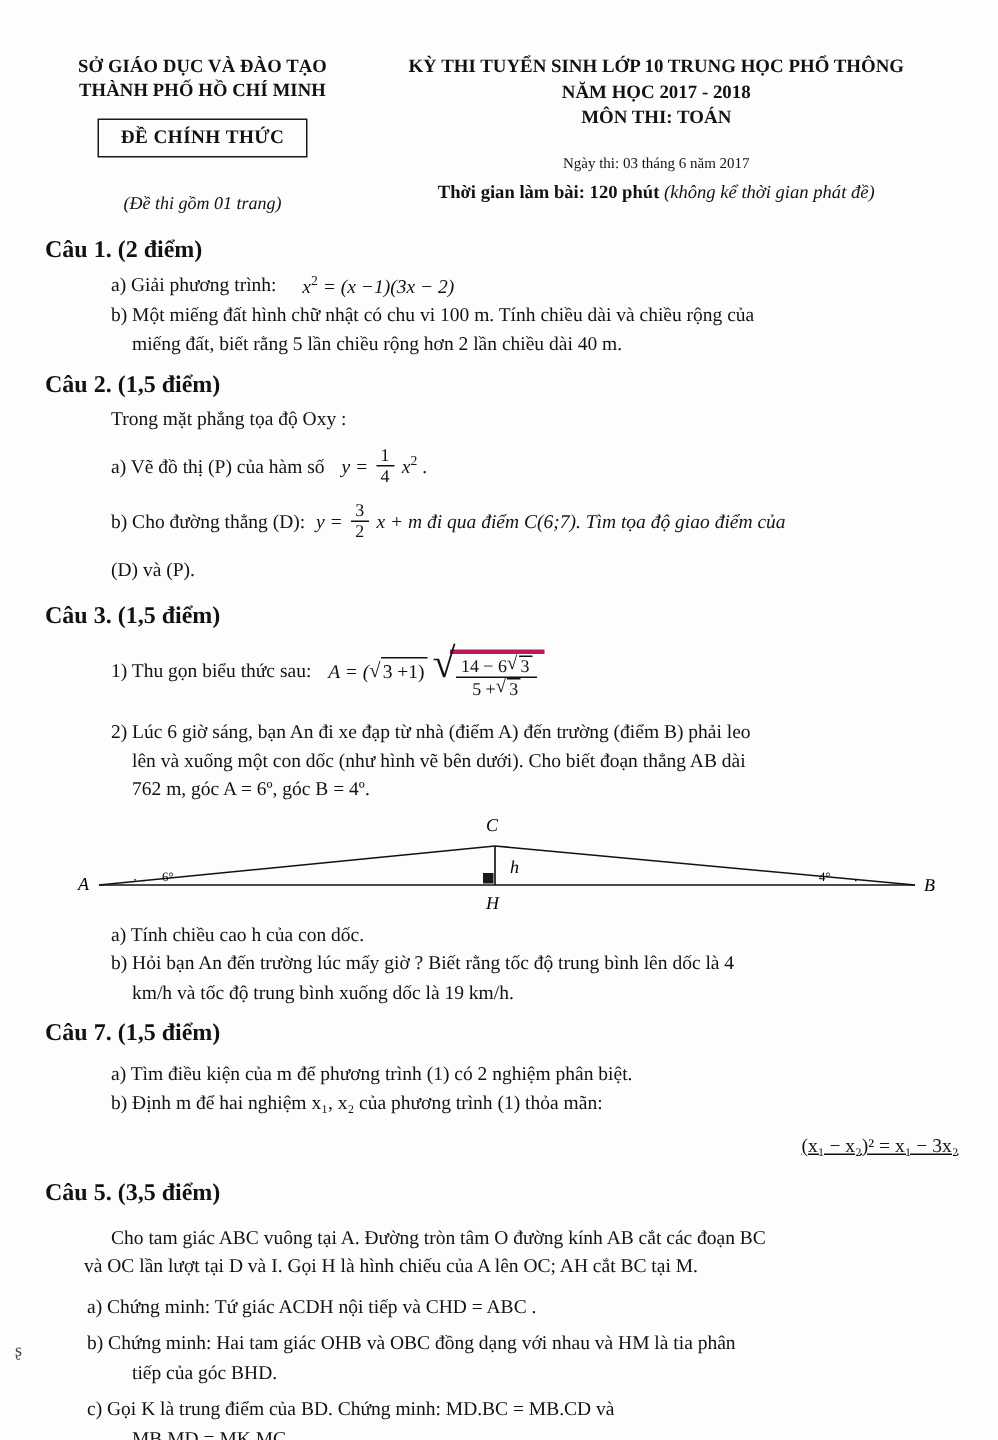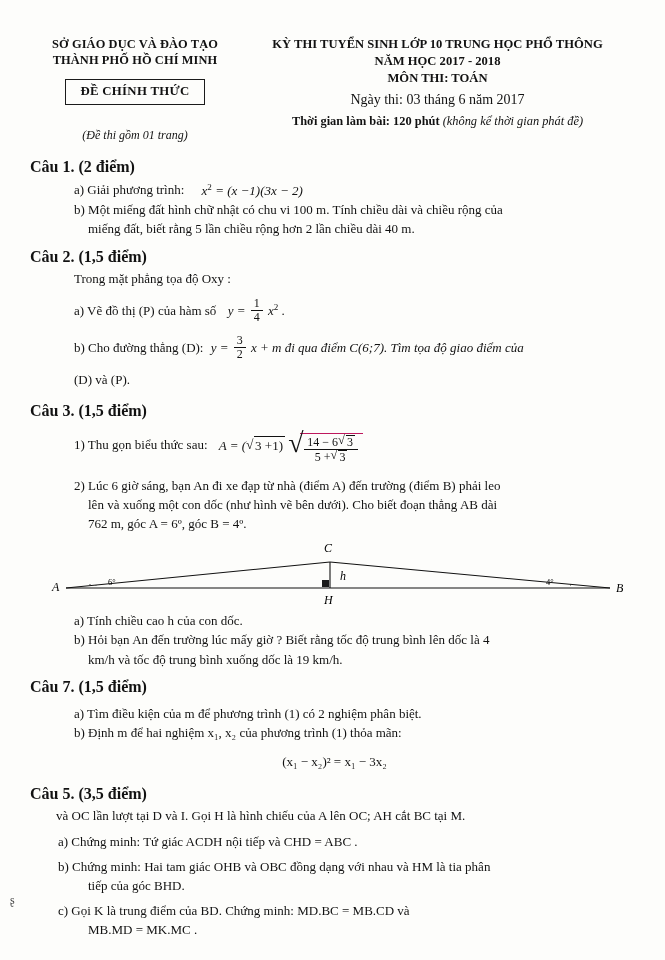--- a/index.html
+++ b/index.html
@@ -51,22 +51,22 @@
     font-weight: bold;
     font-size: 12.8px;
     letter-spacing: .3px;
   }
   .pages-note {
     margin-top: 23px;
     font-style: italic;
     font-size: 12px;
   }
   .hdr-sub {
-    margin-top: 4px;
-    font-size: 14px;
+    margin-top: 16px;
+    font-size: 10px;
   }
   .hdr-time {
     margin-top: 3px;
     font-size: 12.4px;
   }
   .ital { font-style: italic; }
 
   
   .content {
     padding: 6px 26px 0 30px;
@@ -84,21 +84,21 @@
     margin: 1px 0 1px 0;
   }
   .indent1 { padding-left: 26px; }
   .indent2 { padding-left: 44px; }
   .indent3 { padding-left: 58px; }
   .hang {
     padding-left: 44px;
     text-indent: -16px;
     font-family: Liberation Serif, serif;
   }
-  .center { text-align: center; }
+  .center { text-align: right; text-decoration: underline; }
   i, .it { font-style: italic; }
 
   
   .frac {
     display: inline-block;
     vertical-align: -0.45em;
     text-align: center;
     font-size: .92em;
     line-height: 1.05;
     margin: 0 2px;
@@ -130,21 +130,21 @@
   }
   .bigsqrt::before {
     content: "√";
     position: absolute;
     left: 0;
     top: -2px;
     font-size: 2.15em;
     line-height: .85;
   }
   .bigsqrt > .rad {
-    border-top: 1px solid #be185d;
+    border-top: 3px solid #be185d;
     display: inline-block;
     padding: 1px 3px 0 2px;
   }
   sup { font-size: .7em; }
 
   
   .figure {
     position: relative;
     height: 70px;
     margin: 6px 0 2px 0;
@@ -272,20 +272,21 @@
     <div class="para indent2" style="margin-top:2px">a) Tính chiều cao h của con dốc.</div>
     <div class="para indent2">b) Hỏi bạn An đến trường lúc mấy giờ ? Biết rằng tốc độ trung bình lên dốc là 4</div>
     <div class="para indent3">km/h và tốc độ trung bình xuống dốc là 19 km/h.</div>
 
     <div class="q-title">Câu 7. (1,5 điểm)</div>
     <div class="para indent2" style="margin-top:6px">a) Tìm điều kiện của m để phương trình (1) có 2 nghiệm phân biệt.</div>
     <div class="para indent2">b) Định m để hai nghiệm x₁, x₂ của phương trình (1) thỏa mãn:</div>
     <div class="para center" style="margin-top:10px">(x₁ − x₂)² = x₁ − 3x₂</div>
 
     <div class="q-title" style="margin-top:12px">Câu 5. (3,5 điểm)</div>
+    <div class="para indent2" style="margin-top:8px">Cho tam giác ABC vuông tại A. Đường tròn tâm O đường kính AB cắt các đoạn BC</div>
     <div class="para indent1">và OC lần lượt tại D và I. Gọi H là hình chiếu của A lên OC; AH  cắt BC tại M.</div>
 
     <div class="para hang" style="margin-top:8px">
       <span>a) Chứng minh: Tứ giác ACDH nội tiếp và CHD = ABC .</span>
     </div>
     <div class="para hang" style="margin-top:6px">b) Chứng minh: Hai tam giác OHB và OBC đồng dạng với nhau và HM là tia  phân</div>
     <div class="para indent3">tiếp của góc BHD.</div>
     <div class="para hang" style="margin-top:6px">c) Gọi K là trung điểm của BD. Chứng minh: MD.BC = MB.CD và</div>
     <div class="para indent3">MB.MD = MK.MC .</div>
 

